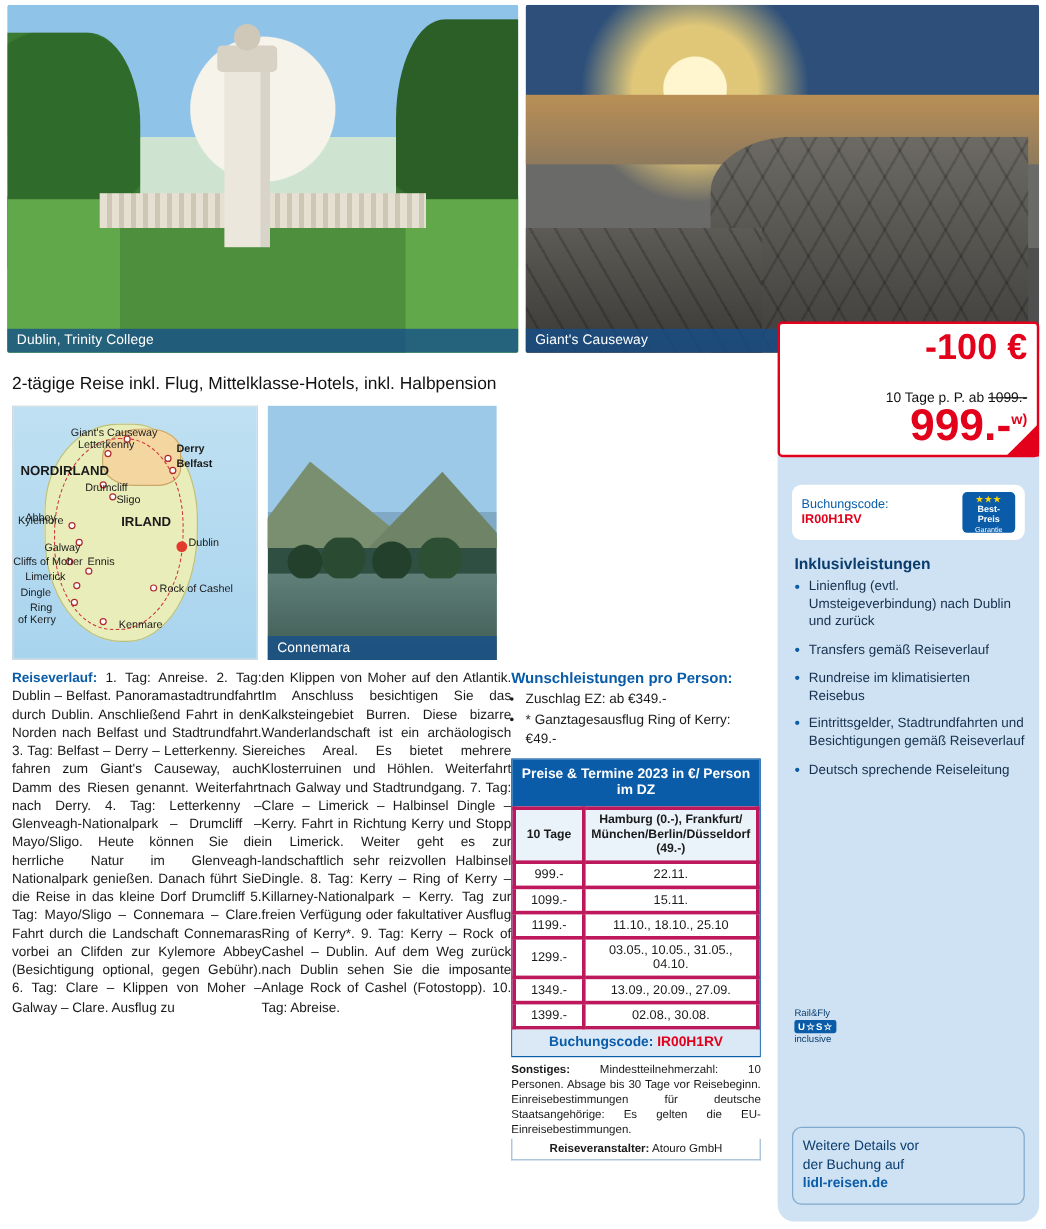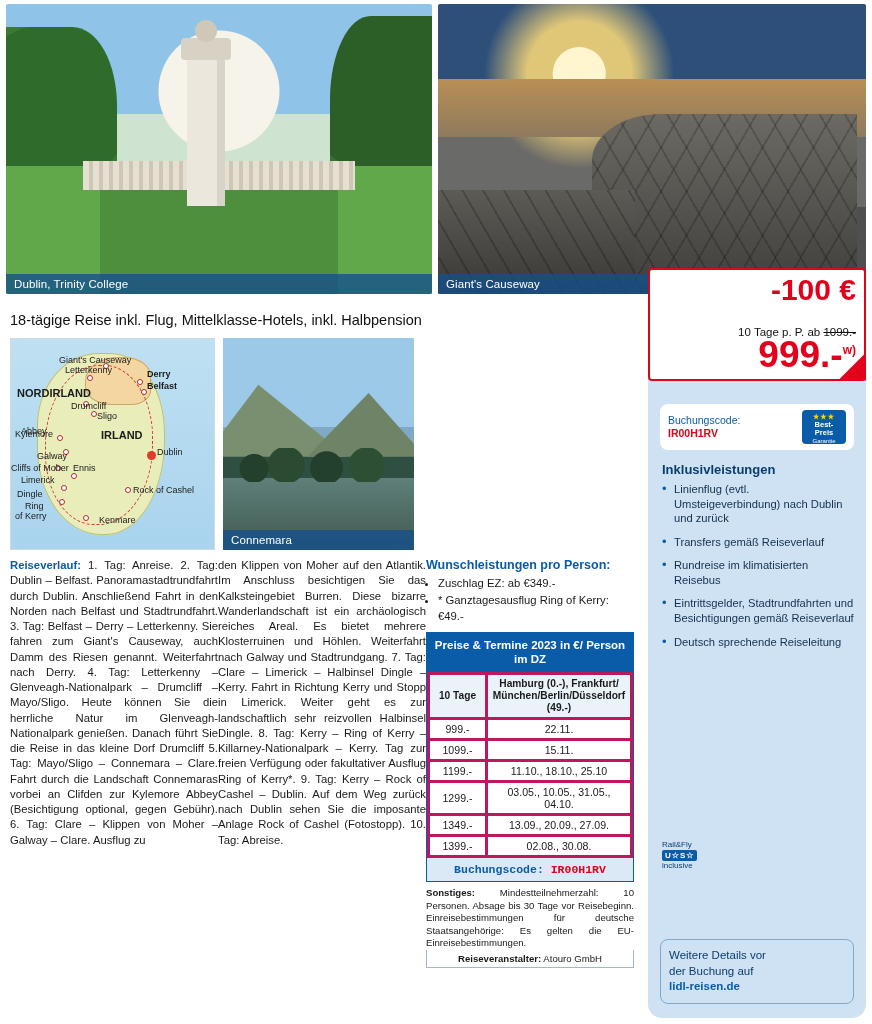--- a/index.html
+++ b/index.html
@@ -112,21 +112,21 @@
   .bullets { font-size:11.3px; line-height:1.35; }
   .bullets li { margin-left: 12px; margin-bottom: 2px; }
 
   
   .ptable { margin-top:8px; border:1px solid #0a5ca8; width:208px; }
   .ptable .th { background:#0a5ca8; color:#fff; font-weight:700; font-size:11.5px; text-align:center; padding:5px 4px; line-height:1.25; }
   .ptable table { border-collapse: collapse; width:100%; font-size:10.6px; }
   .ptable th, .ptable td { border:3px solid #be185d; padding:3px 4px; text-align:center; }
   .ptable thead th { background:#eaf2fa; font-weight:700; line-height:1.2; font-size:10.2px; }
   .ptable td:first-child { width:58px; }
-  .bc-row { background:#dbe9f6; color:#0a5ca8; font-weight:700; text-align:center; font-size:11.5px; padding:5px;font-family:Liberation Mono, monospace; }
+  .bc-row { background:#dbe9f6; color:#0a5ca8; font-weight:700; text-align:center; font-size:11.5px; padding:5px; }
   .bc-row .code { color:#e2001a; }
   .fine { font-size:9.6px; line-height:1.3; text-align:justify; margin-top:5px; }
   .veranst { border:1px solid #9bb8d4; border-top:none; font-size:9.6px; padding:3px 4px; text-align:center; }
 
   
   .rightpanel {
     position:absolute; right:6px; top:300px; width:218px; bottom:6px;
     background:#cfe2f3; border-radius:14px;
   }
   .price-badge {
@@ -173,21 +173,21 @@
   </div>
   <div class="photo photo-b">
     <div class="sea"></div>
     <div class="hex"></div>
     <div class="hex2"></div>
     <div class="photo-caption">Giant's Causeway</div>
   </div>
 </div>
 
 <div class="title-wrap">
-  <div class="subtitle">18-tägige Reise inkl. Flug, Mittelklasse-Hotels, inkl. Halbpension</div>
+  <div class="subtitle">2-tägige Reise inkl. Flug, Mittelklasse-Hotels, inkl. Halbpension</div>
 </div>
 
 <div class="midrow">
   <div class="map">
     <div class="land"></div>
     <div class="north"></div>
     <div class="route"></div>
 
     <div class="dot" style="left:92px;top:24px"></div>
     <div class="dot" style="left:76px;top:36px"></div>

